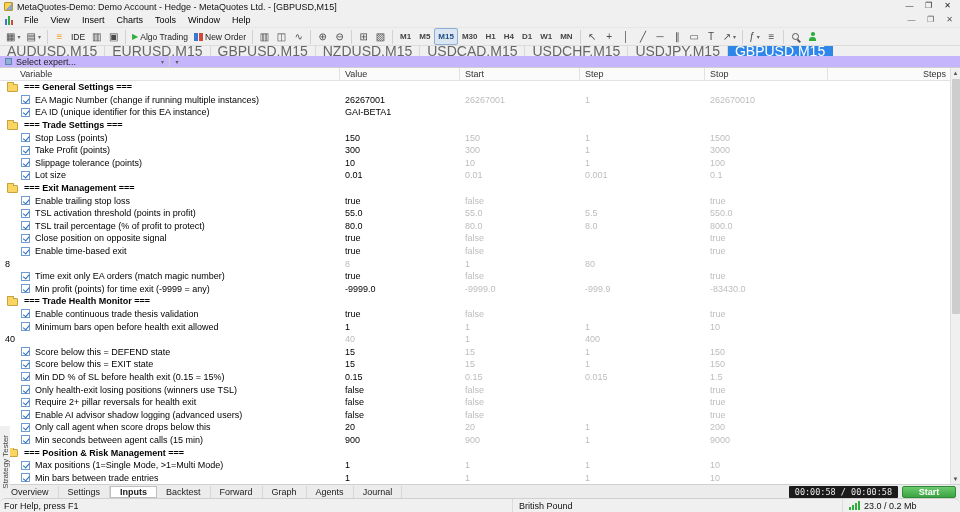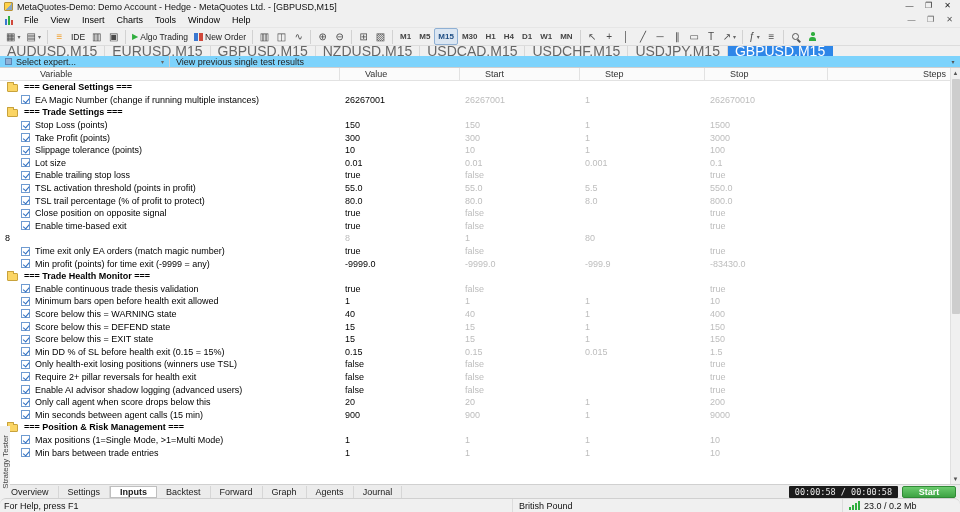--- a/index.html
+++ b/index.html
@@ -36,29 +36,29 @@
   .icon-search { width:7px; height:7px; border:1.5px solid #555; border-radius:50%; position:relative; display:inline-block; }
   .icon-search::after { content:""; position:absolute; width:4px; height:1.5px; background:#555; transform:rotate(45deg); right:-3px; bottom:-2px; }
   .icon-person { width:8px; height:9px; position:relative; display:inline-block; }
   .icon-person::before { content:""; position:absolute; top:0; left:2.5px; width:3.5px; height:3.5px; border-radius:50%; background:#2fae3e; }
   .icon-person::after { content:""; position:absolute; bottom:0; left:0.5px; width:7px; height:4px; border-radius:3px 3px 0 0; background:#2fae3e; }
   
   .chart-tabs { height:10px; display:flex; align-items:stretch; font-size:14px; color:#666; background:#f0f0f0; overflow:hidden; }
   .ctab { padding:0 7px; display:flex; align-items:center; border-right:1px solid #d8d8d8; white-space:nowrap; }
   .ctab.active { background:#2e86e8; color:#fff; border-right-color:#2e86e8; }
   
-  .expert-bar { height:12px; display:flex; align-items:stretch; background:#7dd3fc; border-bottom:1px solid #cfcfcf; }
+  .expert-bar { height:12px; display:flex; align-items:stretch; background:#c4b5fd; border-bottom:1px solid #cfcfcf; }
   .expert-select { width:170px; display:flex; align-items:center; gap:4px; padding:0 5px; border-right:1px solid #cfcfcf; color:#222; }
   .expert-select .caret { margin-left:auto; }
   .expert-icon { width:7px; height:7px; background:#8fb0d4; border:1px solid #5b84b4; flex:none; }
   .results-label { flex:1; display:flex; align-items:center; padding:0 6px; color:#222; }
   .results-caret { width:14px; display:flex; align-items:center; justify-content:center; font-size:6px; color:#555; }
   
   .table-header { display:grid; grid-template-columns:340px 120px 120px 125px 123px 1fr; height:13px; background:#fbfbfb; border-bottom:1px solid #e2e2e2; padding-right:10px; }
-  .th { display:flex; align-items:center; padding-left:5px; border-right:1px solid #e2e2e2; color:#333; overflow:hidden;margin-left:20px; }
+  .th { display:flex; align-items:center; padding-left:5px; border-right:1px solid #e2e2e2; color:#333; overflow:hidden; }
   .th.first { padding-left:20px; }
   .th.last { justify-content:flex-end; padding-right:4px; border-right:none; }
   .rows { height:403px; background:#fff; overflow:hidden; padding-right:10px; }
   .row { display:grid; grid-template-columns:340px 120px 120px 125px 123px 1fr; height:12.594px; align-items:center; }
   .cell { padding-left:5px; white-space:nowrap; overflow:hidden; }
   .c-var { display:flex; align-items:center; gap:5px; padding-left:21px; }
   .row.group .c-var { padding-left:7px; gap:6px; font-weight:bold; }
   .c-muted { color:#bdbdbd; }
   .folder { width:11px; height:8px; background:#fbd564; border:1px solid #c8a23c; border-radius:1px; position:relative; flex:none; margin-top:1px; }
   .folder::before { content:""; position:absolute; top:-3px; left:-1px; width:5px; height:2px; background:#fbd564; border:1px solid #c8a23c; border-bottom:none; border-radius:1px 1px 0 0; }
@@ -245,21 +245,20 @@
     <span class="ctab">USDJPY,M15</span>
     <span class="ctab active">GBPUSD,M15</span>
   </div>
 
 <div class="expert-bar">
   <div class="expert-select">
     <span class="expert-icon"></span>
     <span>Select expert...</span>
     <span class="caret">▾</span>
   </div>
-  <div class="results-label">View previous single test results</div>
   <div class="results-caret">▾</div>
 </div>
 
 <div class="table-header">
     <div class="th first">Variable</div>
     <div class="th">Value</div>
     <div class="th">Start</div>
     <div class="th">Step</div>
     <div class="th">Stop</div>
     <div class="th last">Steps</div>
@@ -280,20 +279,31 @@
       <div class="cell c-var">
         <span class="checkbox"></span>
         <span class="p-label">EA Magic Number (change if running multiple instances)</span>
       </div>
       <div class="cell c-val">26267001</div>
       <div class="cell c-muted">26267001</div>
       <div class="cell c-muted">1</div>
       <div class="cell c-muted">262670010</div>
       <div class="cell"></div>
     </div>
+    <div class="row param">
+      <div class="cell c-var">
+        <span class="checkbox"></span>
+        <span class="p-label">EA ID (unique identifier for this EA instance)</span>
+      </div>
+      <div class="cell c-val">GAI-BETA1</div>
+      <div class="cell c-muted"></div>
+      <div class="cell c-muted"></div>
+      <div class="cell c-muted"></div>
+      <div class="cell"></div>
+    </div>
     <div class="row group">
       <div class="cell c-var">
         <span class="folder"></span>
         <span class="g-label">=== Trade Settings ===</span>
       </div>
       <div class="cell"></div>
       <div class="cell"></div>
       <div class="cell"></div>
       <div class="cell"></div>
       <div class="cell"></div>
@@ -335,20 +345,31 @@
       <div class="cell c-var">
         <span class="checkbox"></span>
         <span class="p-label">Lot size</span>
       </div>
       <div class="cell c-val">0.01</div>
       <div class="cell c-muted">0.01</div>
       <div class="cell c-muted">0.001</div>
       <div class="cell c-muted">0.1</div>
       <div class="cell"></div>
     </div>
+    <div class="row group">
+      <div class="cell c-var">
+        <span class="folder"></span>
+        <span class="g-label">=== Exit Management ===</span>
+      </div>
+      <div class="cell"></div>
+      <div class="cell"></div>
+      <div class="cell"></div>
+      <div class="cell"></div>
+      <div class="cell"></div>
+    </div>
     <div class="row param">
       <div class="cell c-var">
         <span class="checkbox"></span>
         <span class="p-label">Enable trailing stop loss</span>
       </div>
       <div class="cell c-val">true</div>
       <div class="cell c-muted">false</div>
       <div class="cell c-muted"></div>
       <div class="cell c-muted">true</div>
       <div class="cell"></div>
@@ -453,24 +474,20 @@
         <span class="checkbox"></span>
         <span class="p-label">Minimum bars open before health exit allowed</span>
       </div>
       <div class="cell c-val">1</div>
       <div class="cell c-muted">1</div>
       <div class="cell c-muted">1</div>
       <div class="cell c-muted">10</div>
       <div class="cell"></div>
     </div>
     <div class="row param">
-      <div class="cell c-var">
-        <span class="checkbox"></span>
-        <span class="p-label">Score below this = WARNING state</span>
-      </div>
       <div class="cell c-val">40</div>
       <div class="cell c-muted">40</div>
       <div class="cell c-muted">1</div>
       <div class="cell c-muted">400</div>
       <div class="cell"></div>
     </div>
     <div class="row param">
       <div class="cell c-var">
         <span class="checkbox"></span>
         <span class="p-label">Score below this = DEFEND state</span>

